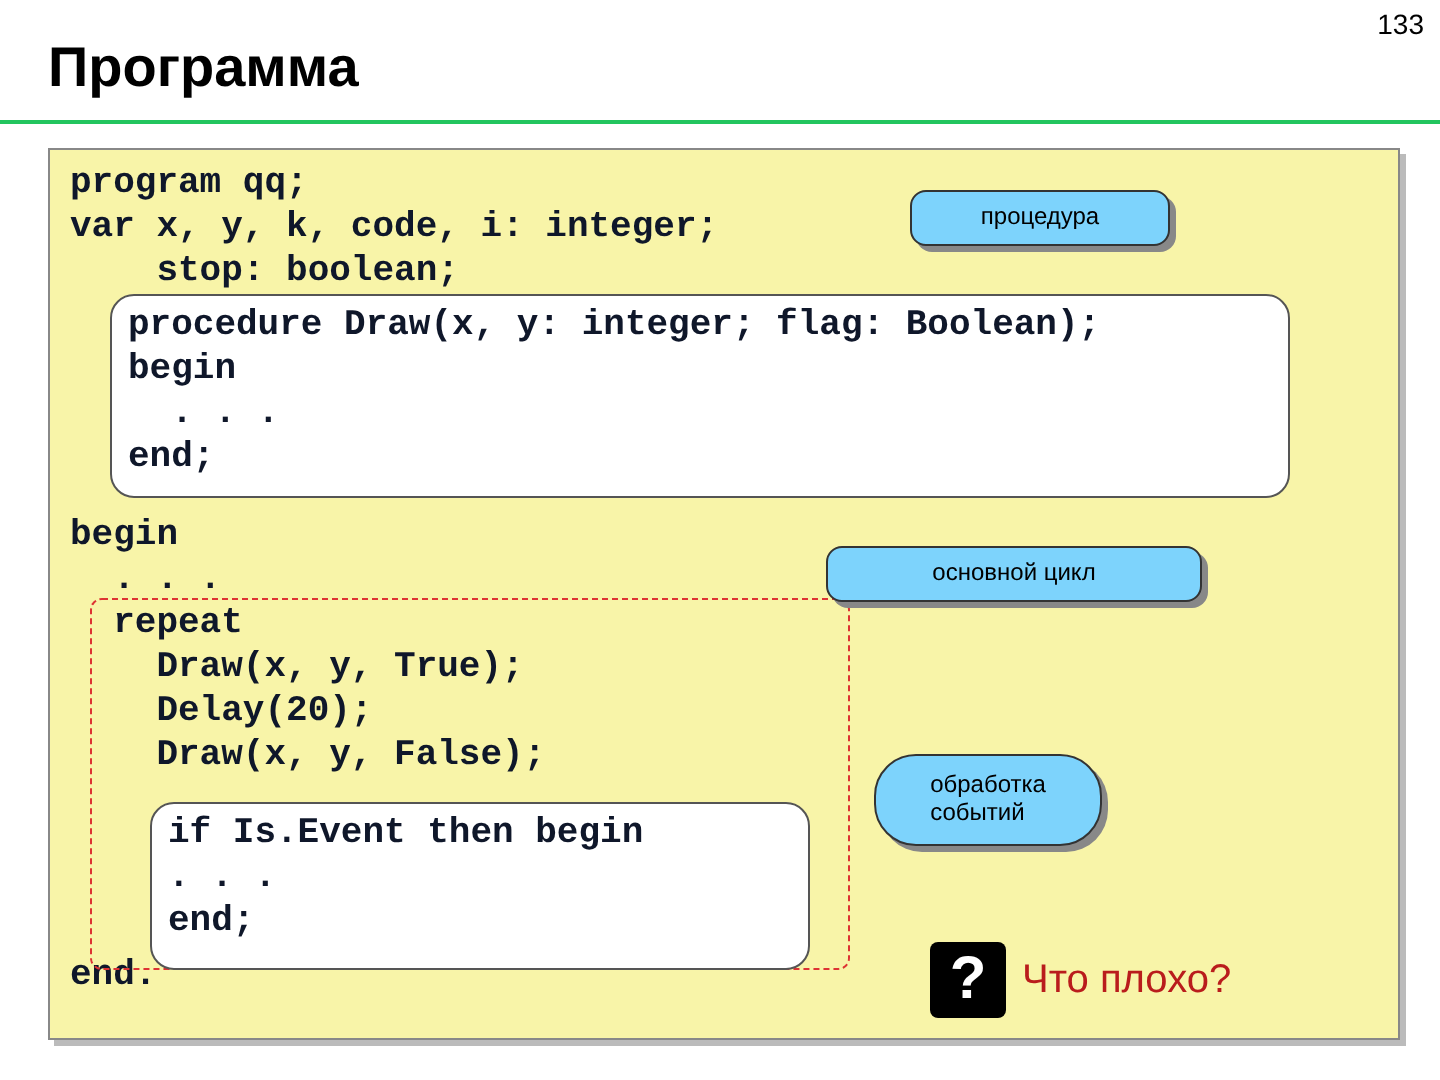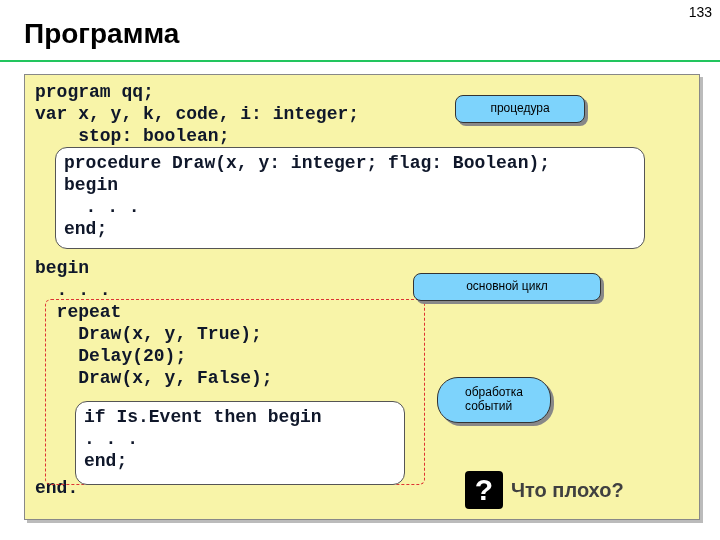--- a/index.html
+++ b/index.html
@@ -89,22 +89,22 @@
     color: #fff;
     font-size: 30px;
     font-weight: bold;
     text-align: center;
     line-height: 38px;
     border-radius: 4px;
   }
   .q-text {
     position: absolute;
     font-size: 20px;
-    font-weight: bold;
-    color: #404040;
+    font-weight: normal;
+    color: #b91c1c;
   }
 </style>
 </head>
 <body>
 
 <div class="slide">
   <div class="page-num">133</div>
   <div class="title">Программа</div>
 
   <div class="code-area">

